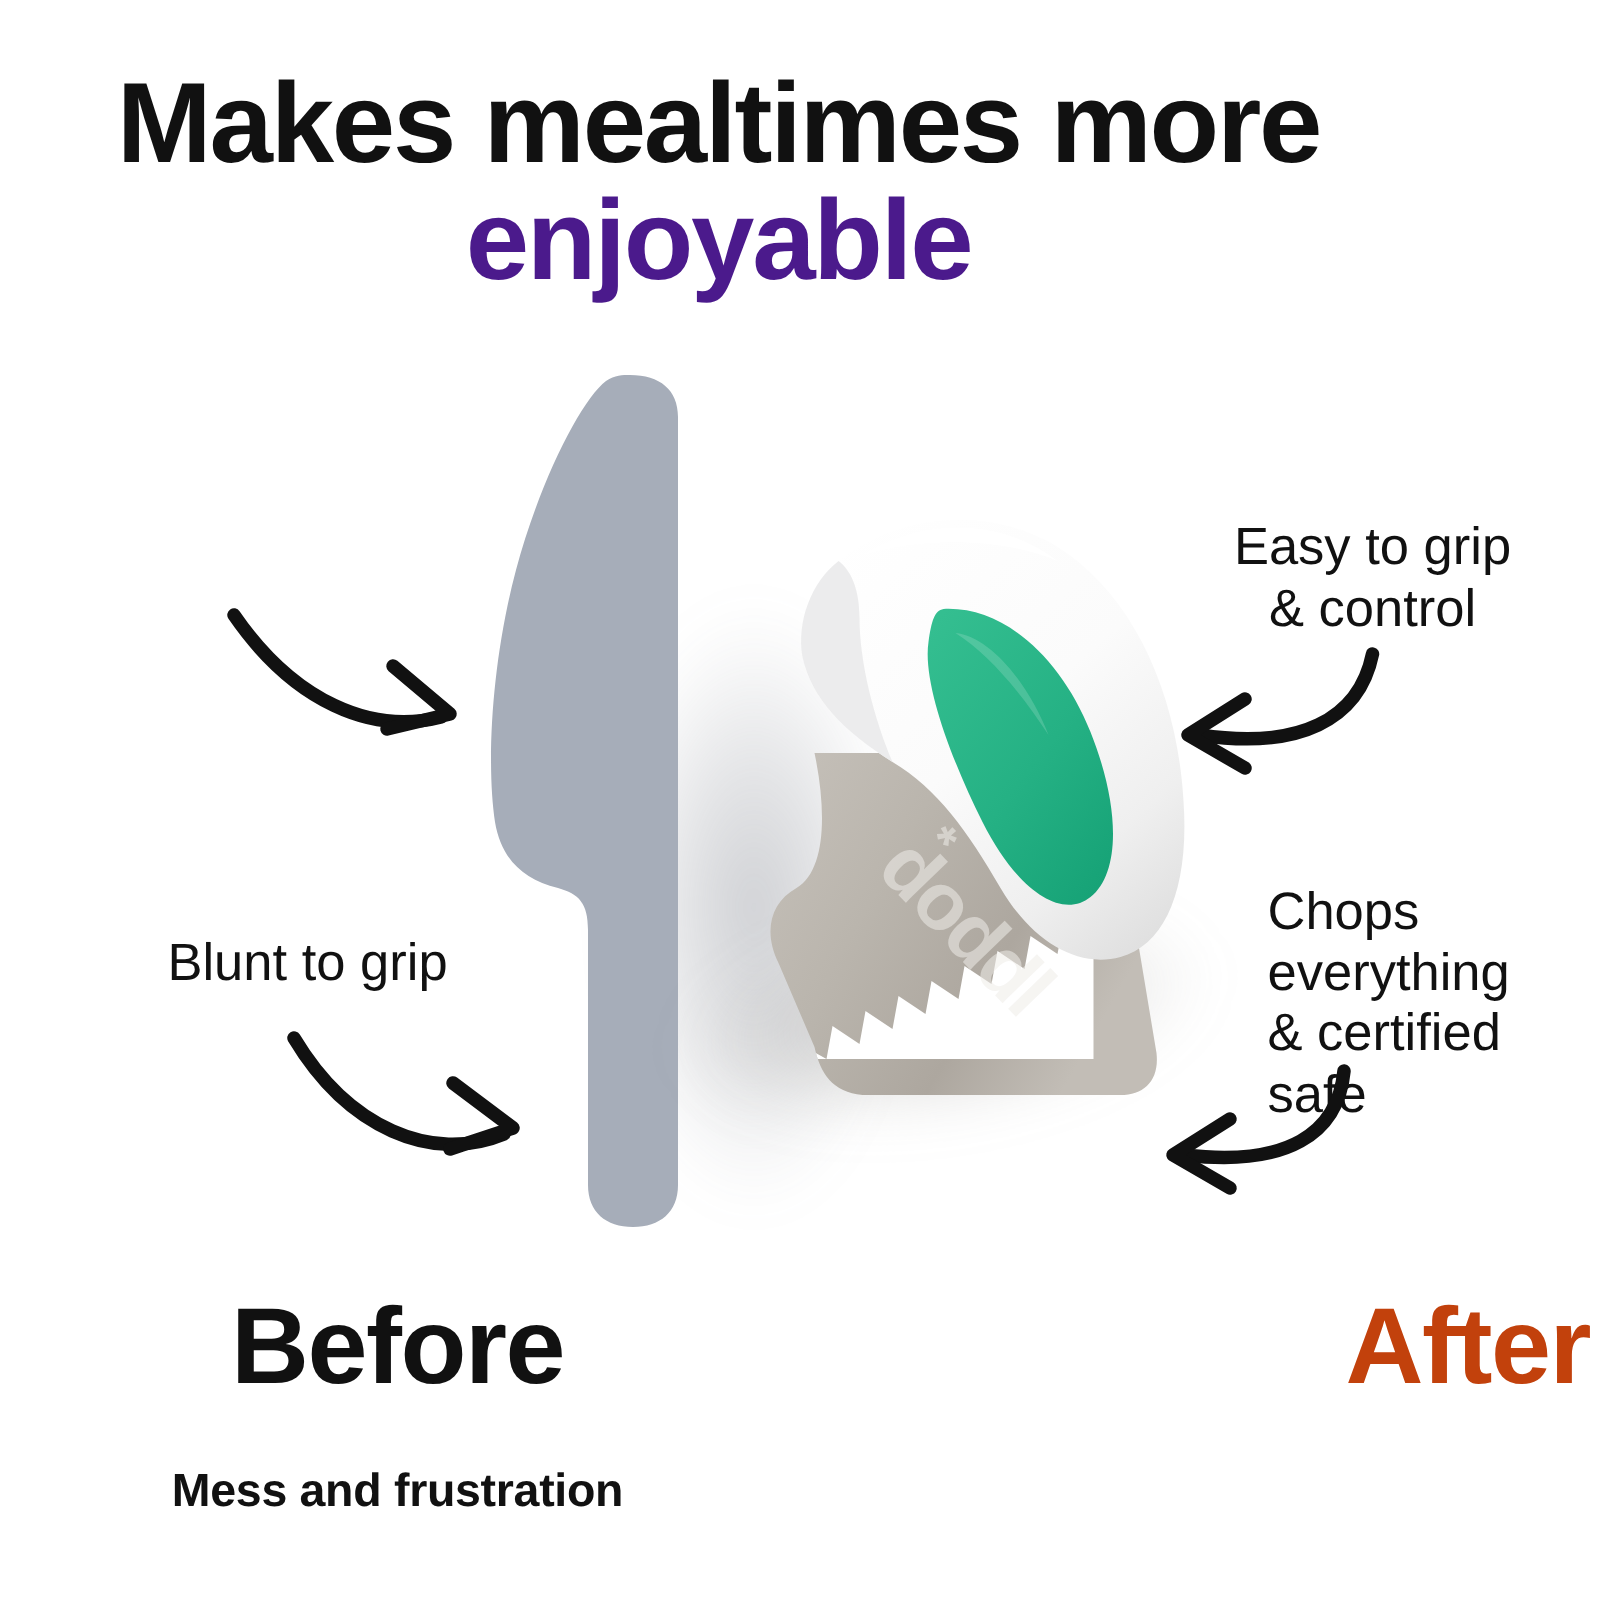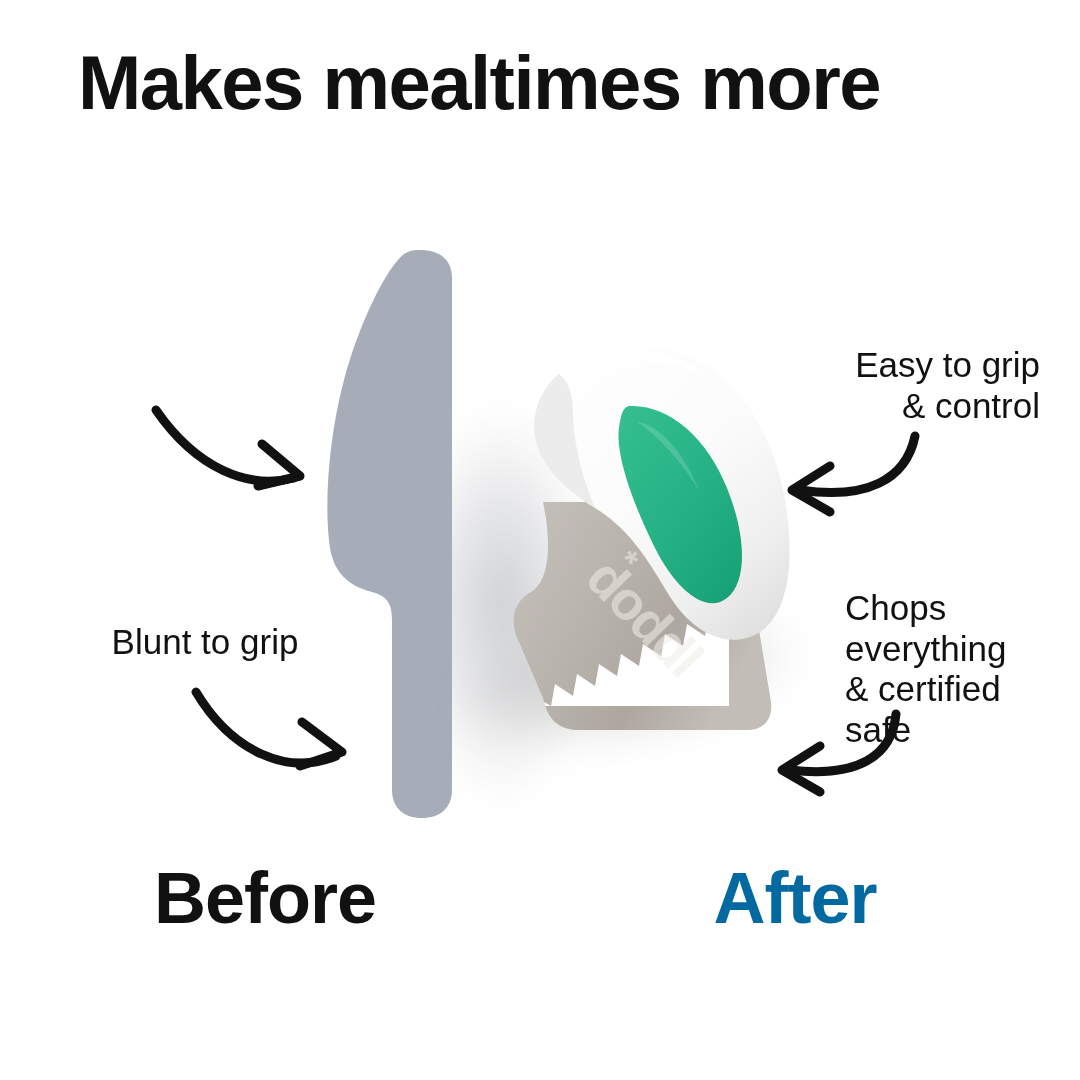--- a/index.html
+++ b/index.html
@@ -90,21 +90,21 @@
   .callout {
     position: absolute;
     color: #111111;
     font-size: 35px;
     font-weight: 400;
     line-height: 1.16;
     white-space: pre-line;
   }
   .callout.c-blunt     { left: 82px;  top: 312px; width: 300px; text-align: center; }
   .callout.c-hardgrip  { left: 60px;  top: 622px; width: 290px; text-align: center; }
-  .callout.c-easygrip  { left: 790px; top: 345px; width: 250px; text-align: right; }
+  .callout.c-easygrip  { left: 790px; top: 345px; width: 250px; text-align: center; }
   .callout.c-chops     { left: 845px; top: 588px; width: 190px; text-align: left; }
 
   .arrow { position: absolute; left: 0; top: 0; pointer-events: none; }
 
   
   .compare {
     position: absolute;
     left: 0;
     top: 862px;
     width: 1060px;
@@ -122,27 +122,28 @@
     line-height: 1.0;
   }
   .compare .sub {
     display: block;
     margin-top: 42px;
     font-size: 31px;
     font-weight: 700;
     letter-spacing: -0.2px;
   }
   .col-before .big, .col-before .sub { color: #111111; }
-  .col-after  .big, .col-after  .sub { color: #0369a1; }
+  .col-after  .big, .col-after  .sub { color: #c2410c; text-align: right; }
 </style>
 </head>
 <body>
 
 <div class="headline">
   <span class="line1">Makes mealtimes more</span>
+  <span class="line2">enjoyable</span>
 </div>
 
 <div class="stage">
 
   <div class="knife-wrap">
     <div class="knife-shadow"></div>
     <svg class="knife-svg" width="260" height="590" viewBox="0 0 260 590">
       <path d="M120 20
                C 140 20, 152 30, 152 48
                L 152 560
@@ -273,17 +274,18 @@
   <svg class="arrow" width="1080" height="1080" viewBox="0 0 1080 1080">
     <path d="M896 714 C 892 756, 858 778, 790 770" fill="none" stroke="#111111" stroke-width="9" stroke-linecap="round"></path>
     <path d="M820 746 L 782 770 L 820 792" fill="none" stroke="#111111" stroke-width="9" stroke-linecap="round" stroke-linejoin="round"></path>
   </svg>
 
 </div>
 
 <div class="compare">
   <div class="col col-before">
     <span class="big">Before</span>
+    <span class="sub">Mess and frustration</span>
   </div>
   <div class="col col-after">
     <span class="big">After</span>
   </div>
 </div>
 
 </body></html>

